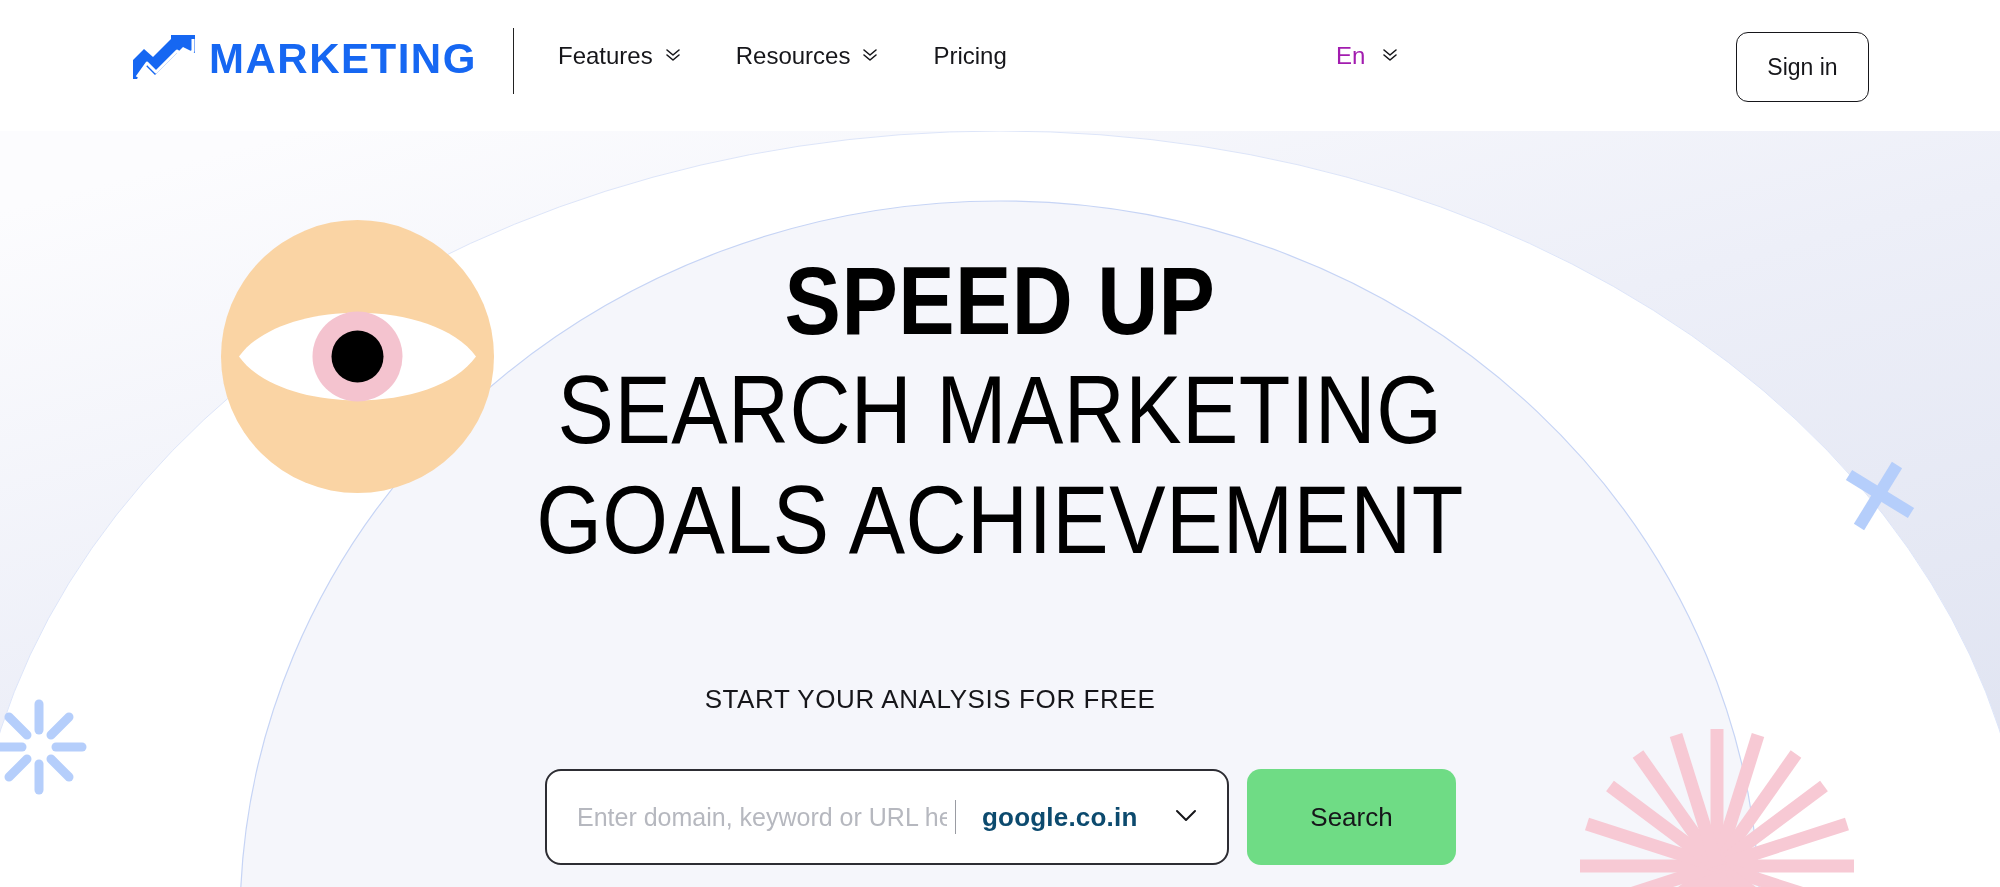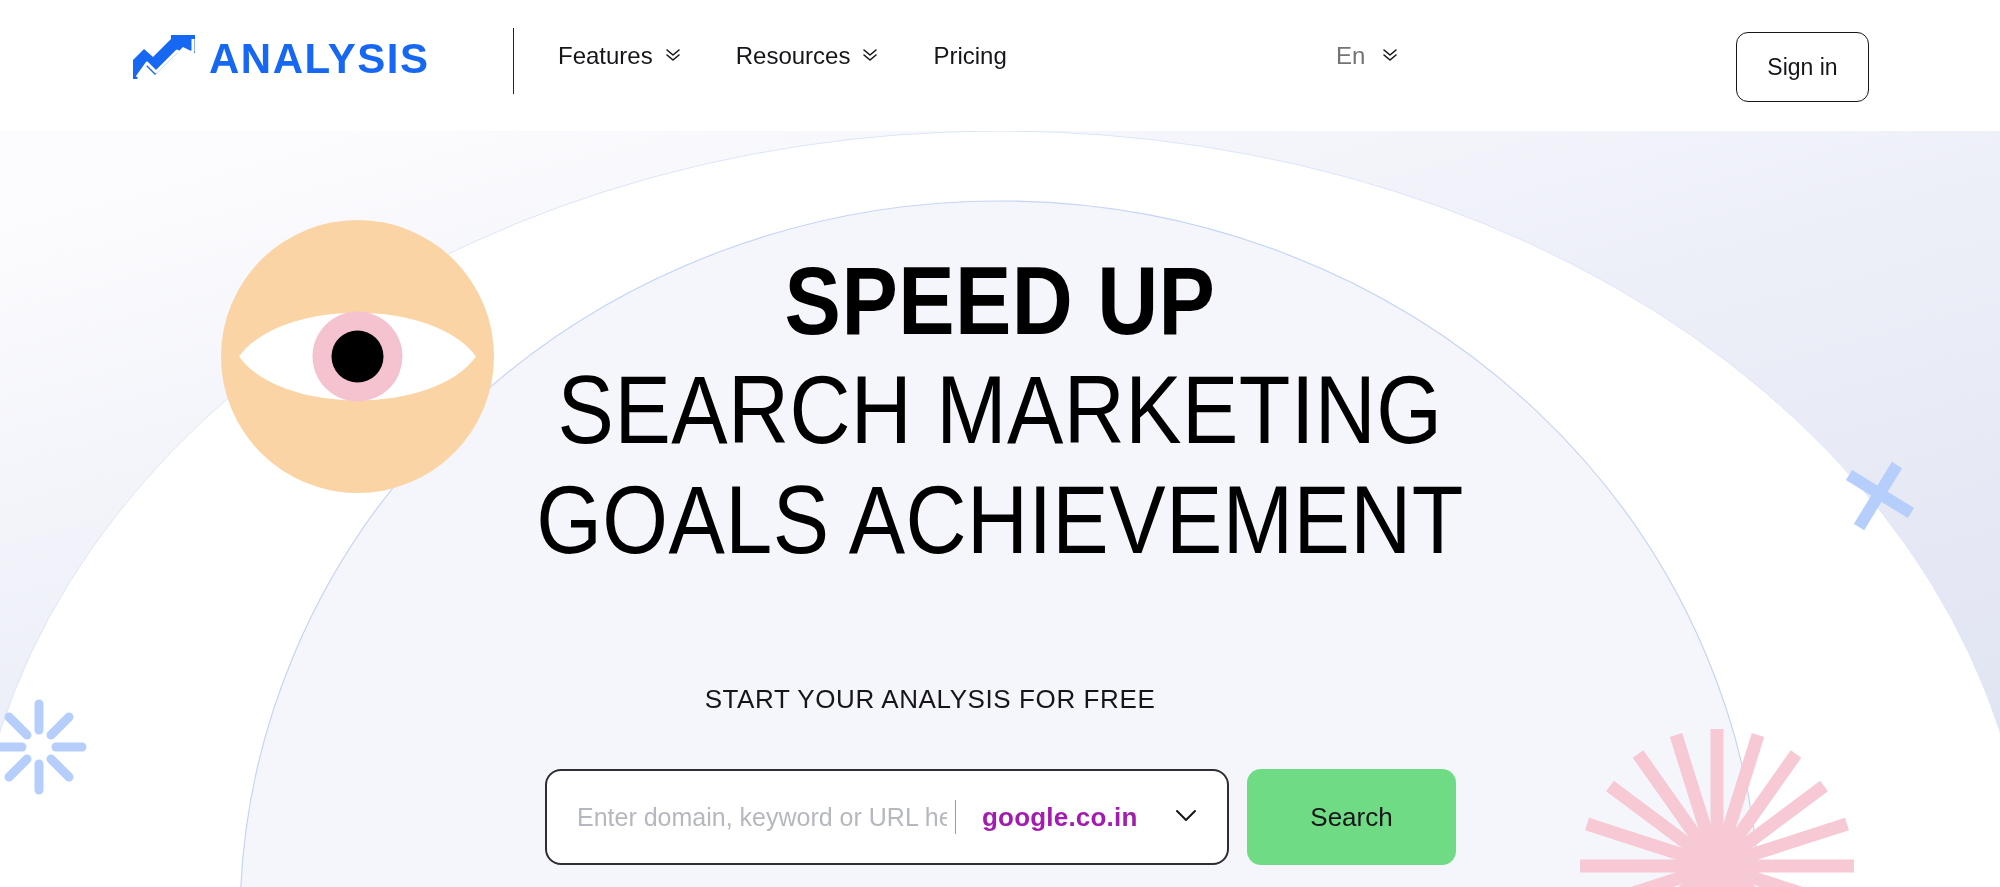--- a/index.html
+++ b/index.html
@@ -81,21 +81,21 @@
   .chev-dbl { display: block; }
 
   .lang {
     position: absolute;
     left: 1336px;
     top: 44px;
     display: flex;
     align-items: center;
     gap: 16px;
     font-size: 24px;
-    color: #737373;
+    color: #a21caf;
     cursor: pointer;
     line-height: 1;
     text-align: center;
   }
 
   .btn-try {
     position: absolute;
     left: 1454px;
     top: 22px;
     width: 242px;
@@ -243,21 +243,21 @@
   .se-select {
     display: flex;
     align-items: center;
     gap: 0;
     flex: 1;
     cursor: pointer;
   }
   .se-name {
     font-size: 26px;
     font-weight: bold;
-    color: #a21caf;
+    color: #0c4a6e;
     letter-spacing: 0.2px;
     text-align: right;
   }
   .se-chev { margin-left: auto; display: block; }
 
   .btn-search {
     width: 209px;
     height: 96px;
     background: #6FDC85;
     border: none;
@@ -381,21 +381,21 @@
 
   <div class="header">
 
     <div class="logo">
       <span class="logo-mark">
         <svg width="66" height="48" viewBox="0 0 66 48">
           <path d="M2 46 L2 27 L13 16 L22 24 L40 6 L40 2 L64 2 L64 20 L52 14 L44 22 L24 42 L14 32 L6 46 Z" fill="#1667F2"></path>
           <path d="M6 44 L16 30 L25 39 L46 18 L54 24 L62 18 L62 6" fill="none" stroke="#FFFFFF" stroke-width="3" stroke-linejoin="round"></path>
         </svg>
       </span>
-      <span class="logo-text">ANALYSIS</span>
+      <span class="logo-text">MARKETING</span>
     </div>
 
     <div class="nav-divider"></div>
 
     <div class="nav">
 
       <div class="nav-item">
         <span>Features</span>
         <span class="chev-dbl">
           <svg width="18" height="18" viewBox="0 0 18 18">

